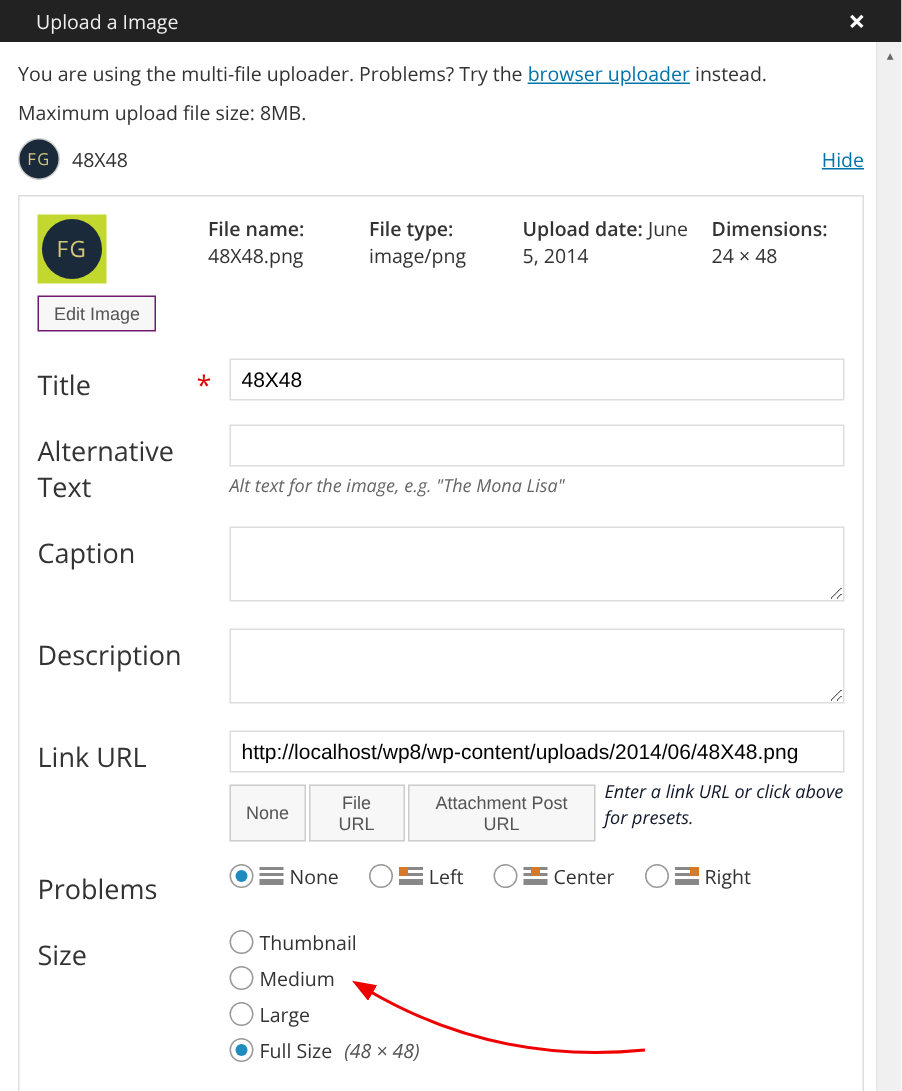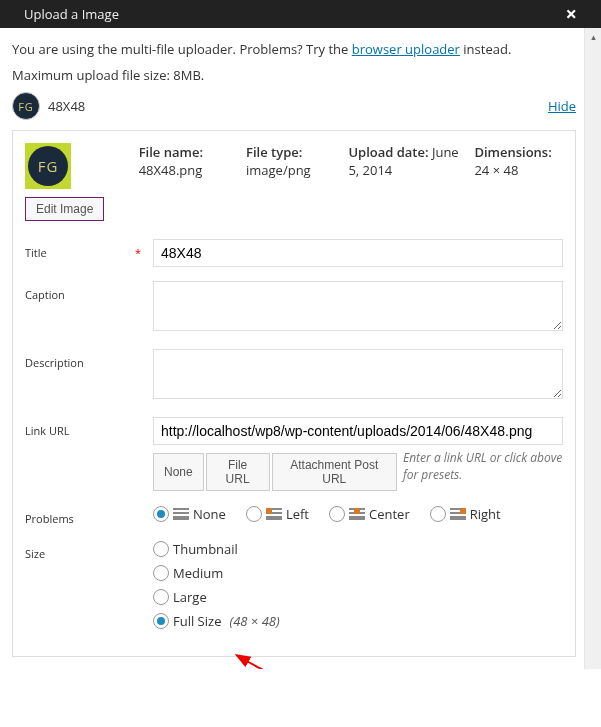--- a/index.html
+++ b/index.html
@@ -21,29 +21,29 @@
 .hide-link { color: #0073aa; text-decoration: underline; cursor: pointer; font-size: 13px; }
 .details { border: 1px solid #ddd; background: #fff; padding: 12px; }
 .top-details { display: flex; gap: 20px; margin-bottom: 18px; }
 .thumb-bg { width: 46px; height: 46px; background: #c3d82e; display: flex; align-items: center; justify-content: center; }
 .thumb-big { width: 40px; height: 40px; border-radius: 50%; background: #1a2a3a; display: flex; align-items: center; justify-content: center; color: #d4c97a; font-size: 15px; letter-spacing: 1px; }
 .thumb-col { display: flex; flex-direction: column; gap: 8px; width: 128px; }
 .edit-btn { padding: 4px 10px; background: #f7f7f7; border: 1px solid #701a75; font-size: 12px; cursor: pointer; width: fit-content; color: #555; }
 .meta-col { display: flex; flex-direction: row; gap: 14px; font-size: 13px; }
 .meta-col .row strong { font-weight: 600; }
 .form-row { display: flex; margin-bottom: 14px; }
-.form-row .label { width: 128px; font-size: 11px; padding-top: 6px; position: relative; }
+.form-row .label { width: 128px; font-size: 18px; padding-top: 6px; position: relative; }
 .form-row .label .req { color: #d00; position: absolute; right: 12px; top: 6px; }
 .form-row .field { flex: 1; }
 .form-row input[type=text] { width: 100%; padding: 5px 7px; font-size: 14px; border: 1px solid #ddd; background: #fff; }
 .form-row textarea { width: 100%; height: 50px; padding: 5px 7px; font-size: 14px; border: 1px solid #ddd; background: #fff; resize: both; font-family: inherit; }
 .hint { font-size: 12px; color: #666; font-style: italic; margin-top: 4px; }
 .url-buttons { display: flex; gap: 0; margin-top: 4px; }
 .url-buttons button { padding: 4px 10px; background: #f7f7f7; border: 1px solid #ccc; font-size: 12px; cursor: pointer; color: #555; margin-right: 2px; }
-.url-hint { font-size: 12px; color: #737373; font-style: italic; display: inline-block; margin-left: 4px; vertical-align: top; max-width: 160px; }
+.url-hint { font-size: 12px; color: #0f172a; font-style: italic; display: inline-block; margin-left: 4px; vertical-align: top; max-width: 160px; }
 .url-wrap { display: flex; align-items: flex-start; margin-top: 4px; }
 .radio-group { display: flex; gap: 20px; flex-wrap: wrap; align-items: center; }
 .radio-item { display: flex; align-items: center; gap: 4px; font-size: 13px; cursor: pointer; }
 .radio { width: 16px; height: 16px; border: 1px solid #999; border-radius: 50%; display: inline-flex; align-items: center; justify-content: center; background: #fff; }
 .radio.checked::after { content: ""; width: 8px; height: 8px; background: #1e8cbe; border-radius: 50%; }
 .align-icon { width: 16px; height: 12px; display: inline-block; background: linear-gradient(#888 2px, transparent 2px, transparent 4px, #888 4px, #888 6px, transparent 6px, transparent 8px, #888 8px, #888 10px); position: relative; }
 .align-icon::before { content:""; width:6px; height:6px; background:#d67a2a; position:absolute; }
 .align-icon.none::before{ display:none; }
 .align-icon.left::before{ left:0; top:0; }
 .align-icon.center::before{ left:5px; top:0; }
@@ -91,20 +91,27 @@
         <div class="row"><strong>Upload date:</strong> <span>June 5, 2014</span></div>
         <div class="row"><strong>Dimensions:</strong> <span>24 × 48</span></div>
       </div>
     </div>
 
     <div class="form-row">
       <div class="label"><span>Title</span><span class="req">*</span></div>
       <div class="field"><input type="text" value="48X48" style=""></div>
     </div>
 
+    <div class="form-row">
+      <div class="label">Alternative Text</div>
+      <div class="field">
+        <input type="text" value="" style="">
+        <div class="hint">Alt text for the image, e.g. "The Mona Lisa"</div>
+      </div>
+    </div>
 
     <div class="form-row">
       <div class="label">Caption</div>
       <div class="field"><textarea style=""></textarea></div>
     </div>
 
     <div class="form-row">
       <div class="label">Description</div>
       <div class="field"><textarea style=""></textarea></div>
     </div>

